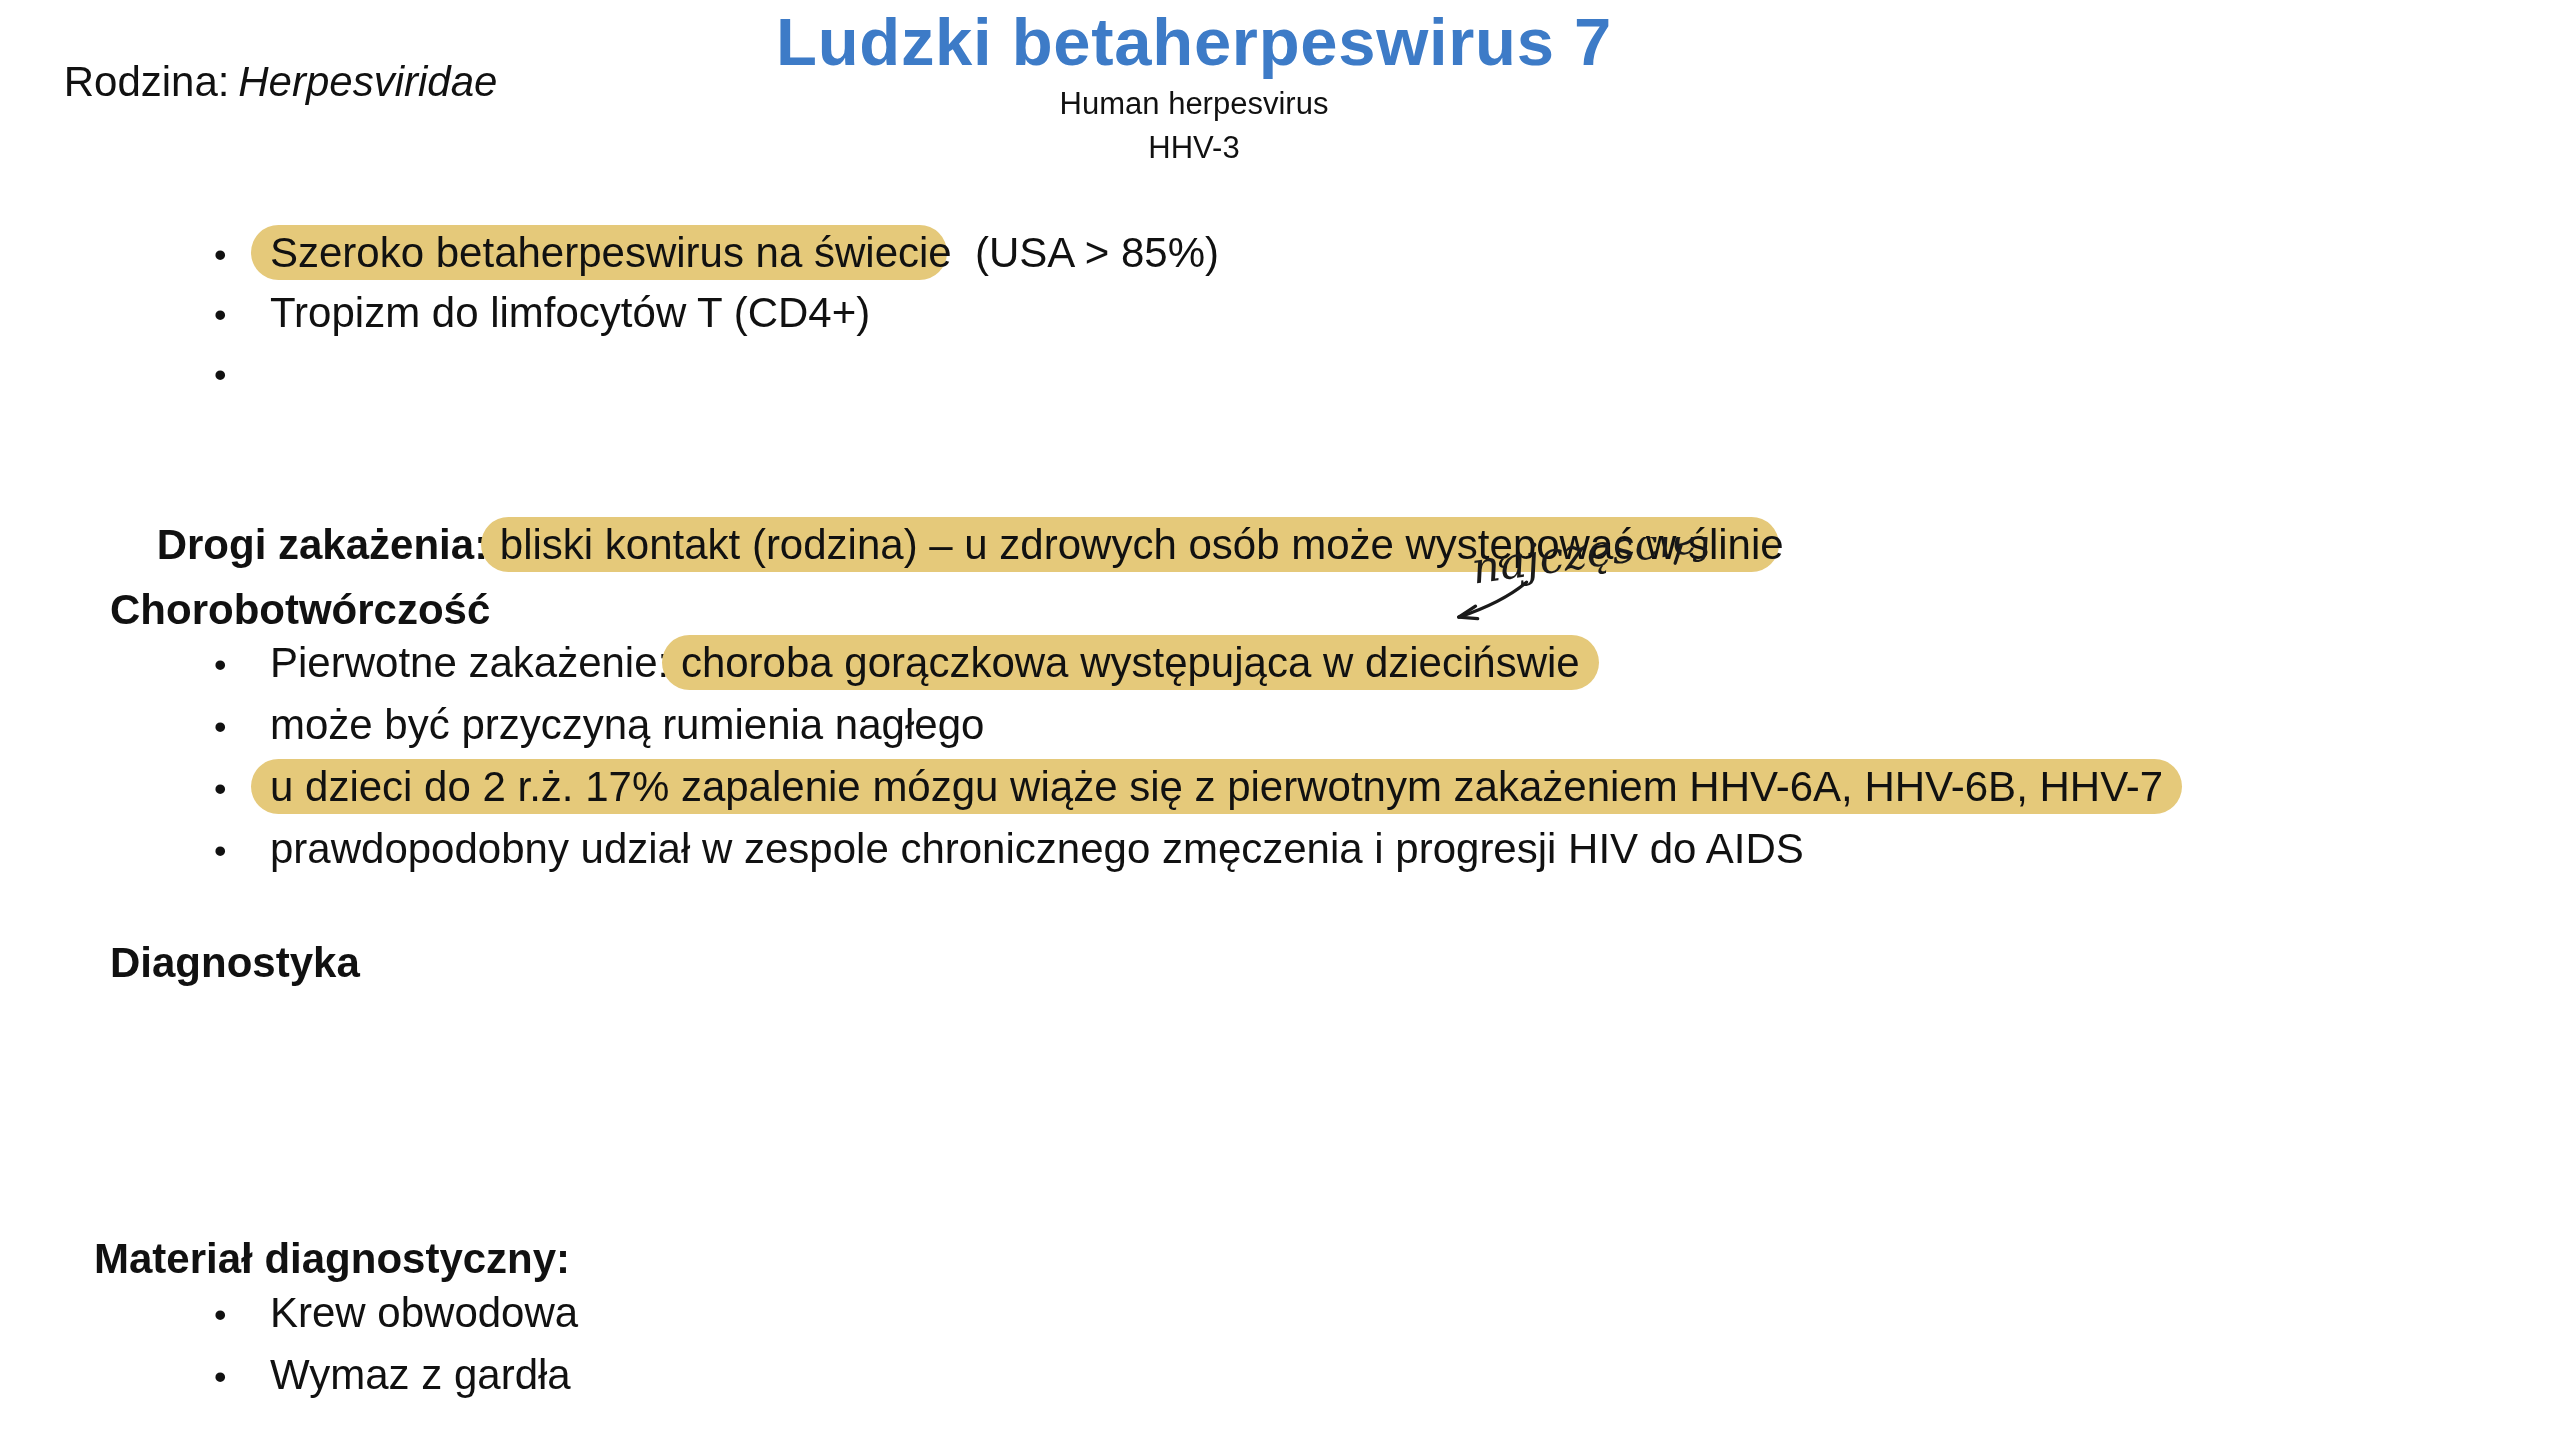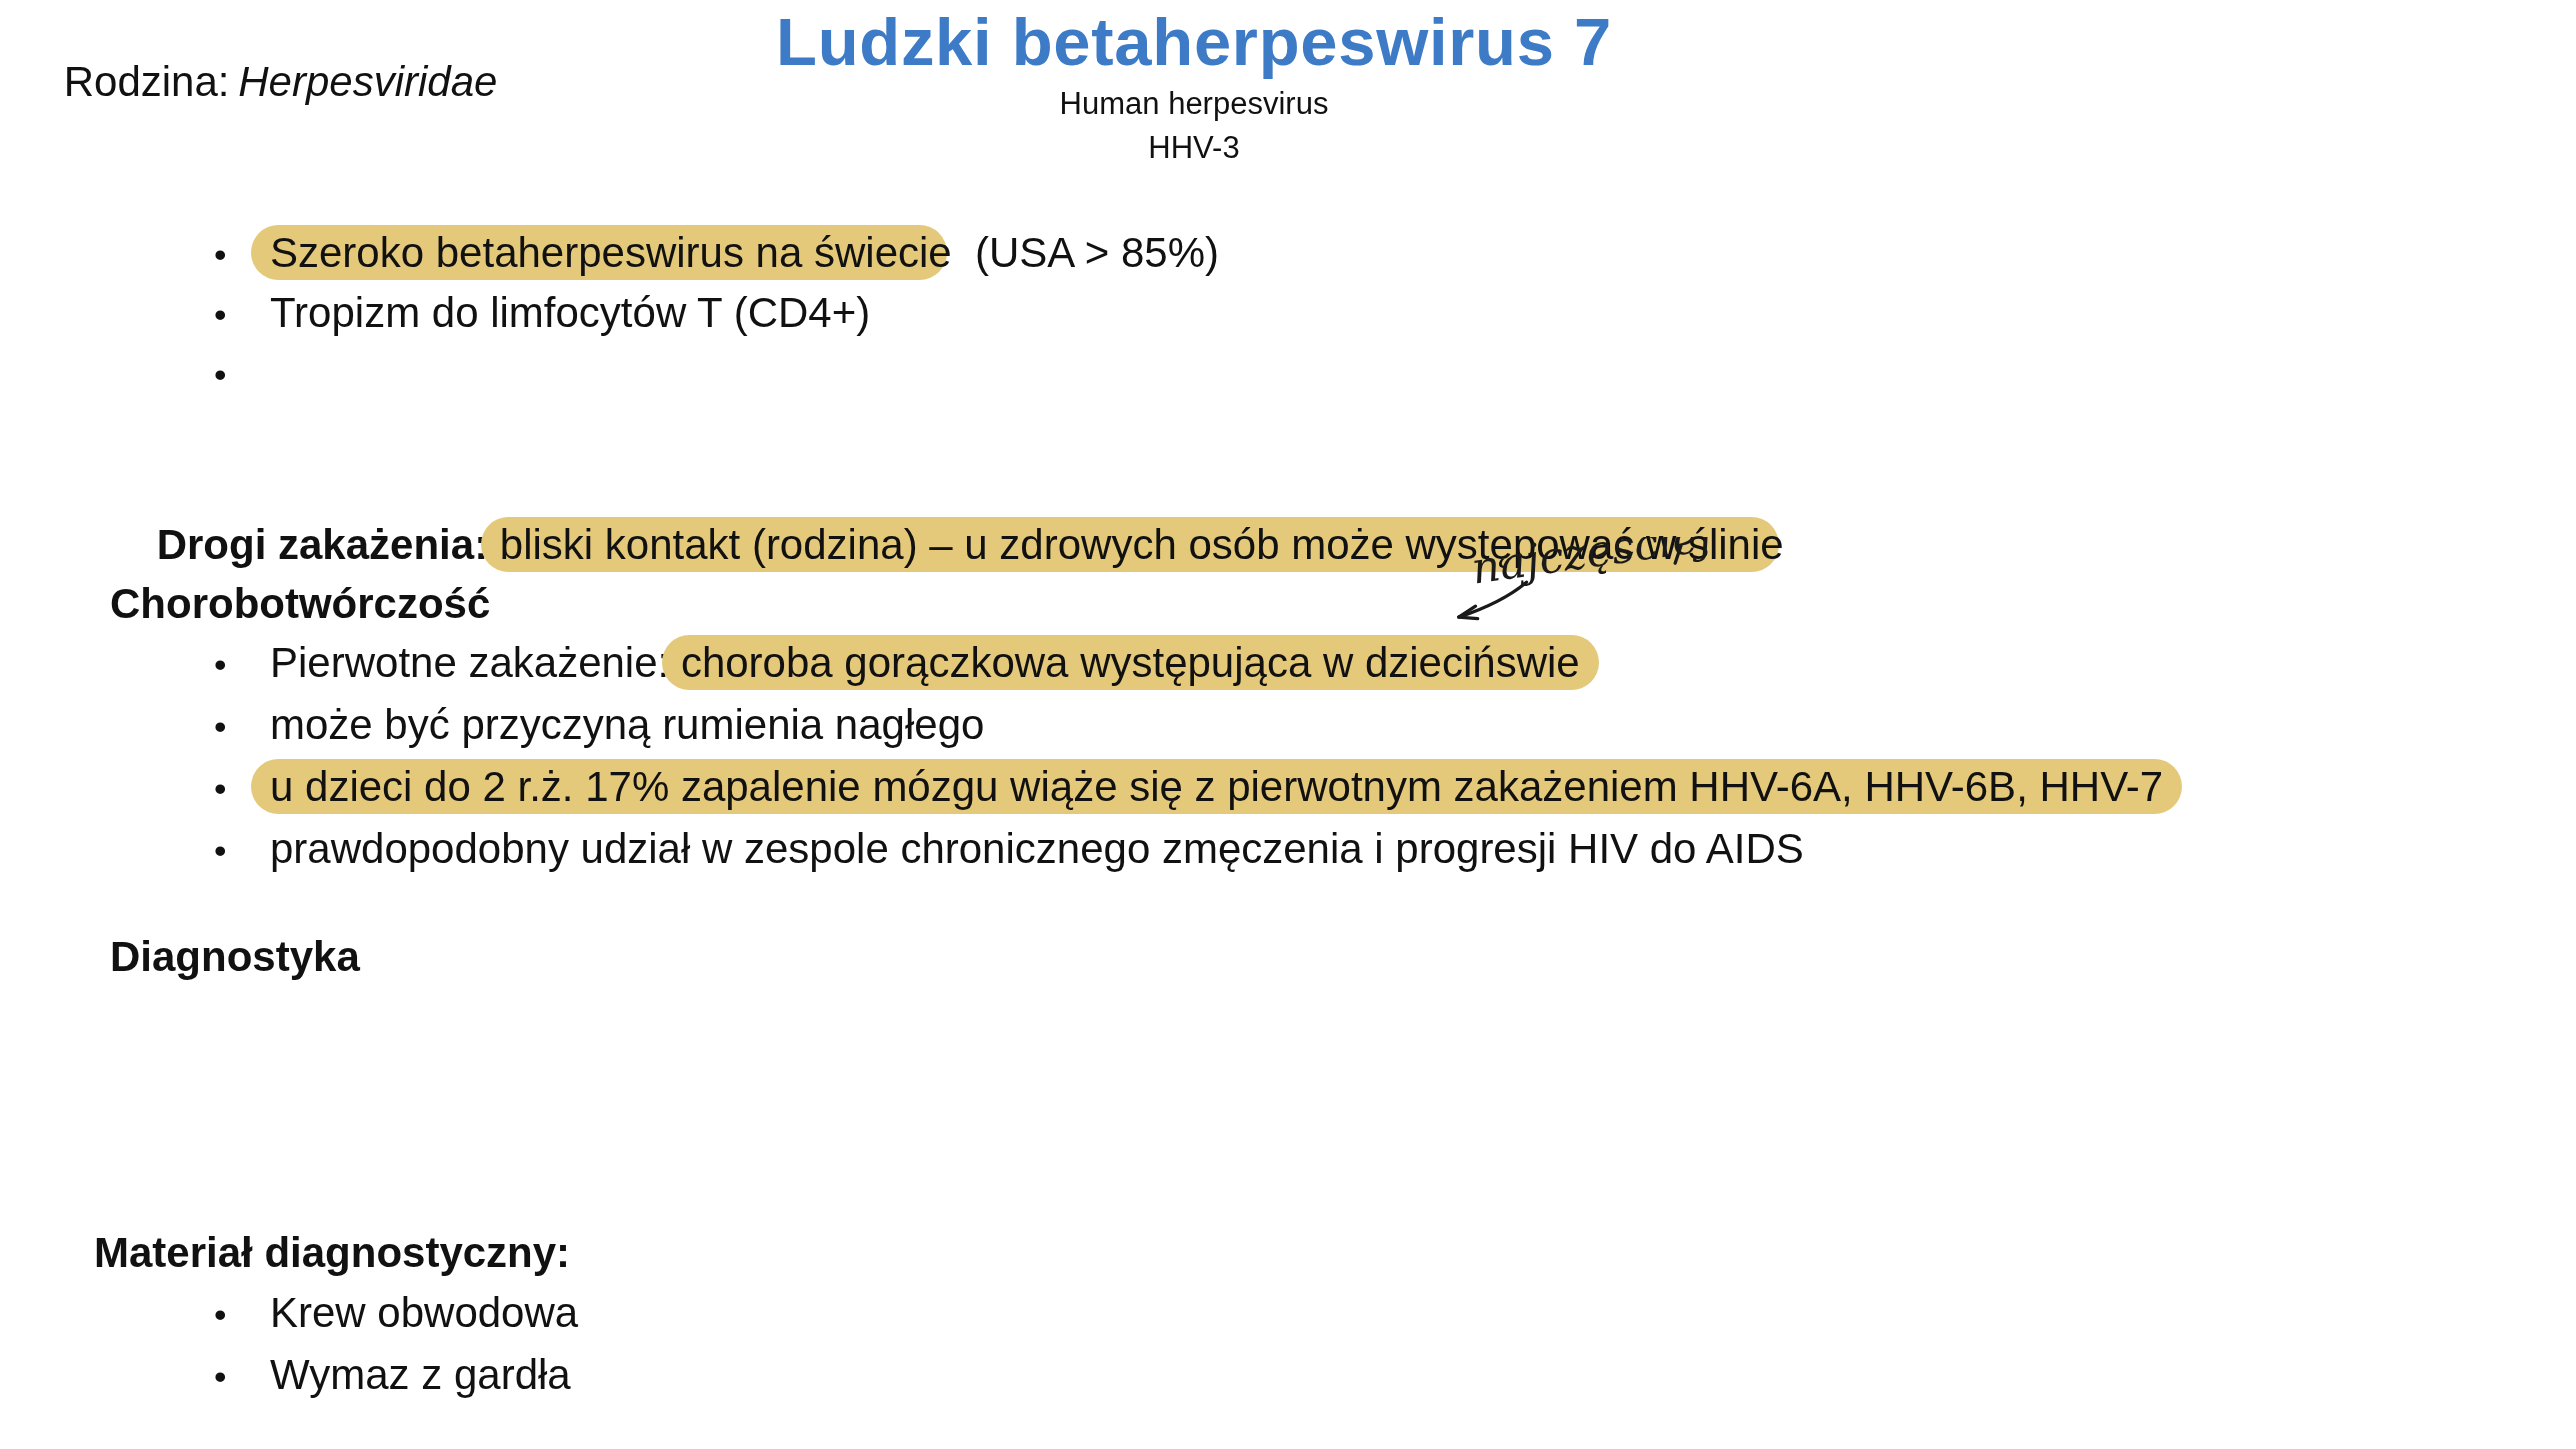--- a/index.html
+++ b/index.html
@@ -18,21 +18,21 @@
   .title {
     position: absolute; left: 0; right: 0; top: 2.9px;
     text-align: center; font-size: 67px; font-weight: bold;
     color: var(--title, #3d7bc7); letter-spacing: 0.7px;
   }
   .subtitle {
     position: absolute; left: 0; right: 0; top: 82px;
     text-align: center; font-size: 31px; line-height: 44px;
   }
 
-  .heading { position: absolute; font-size: 42px; font-weight: bold; line-height: 58px; }
+  .heading { position: absolute; font-size: 42px; font-weight: bold; line-height: 58px; margin-top: 6px; }
 
   .list { position: absolute; }
   .row { display: flex; font-size: 42px; line-height: 59px; }
   .row-lh79 { line-height: 58px; }
   .row-lh82 { line-height: 60px; }
   .bullet { width: 56px; flex: none; }
   .bullet::before { content: "\2022"; font-size: 0.85em; }
   .text { white-space: pre-wrap; }
 
   .hl {

